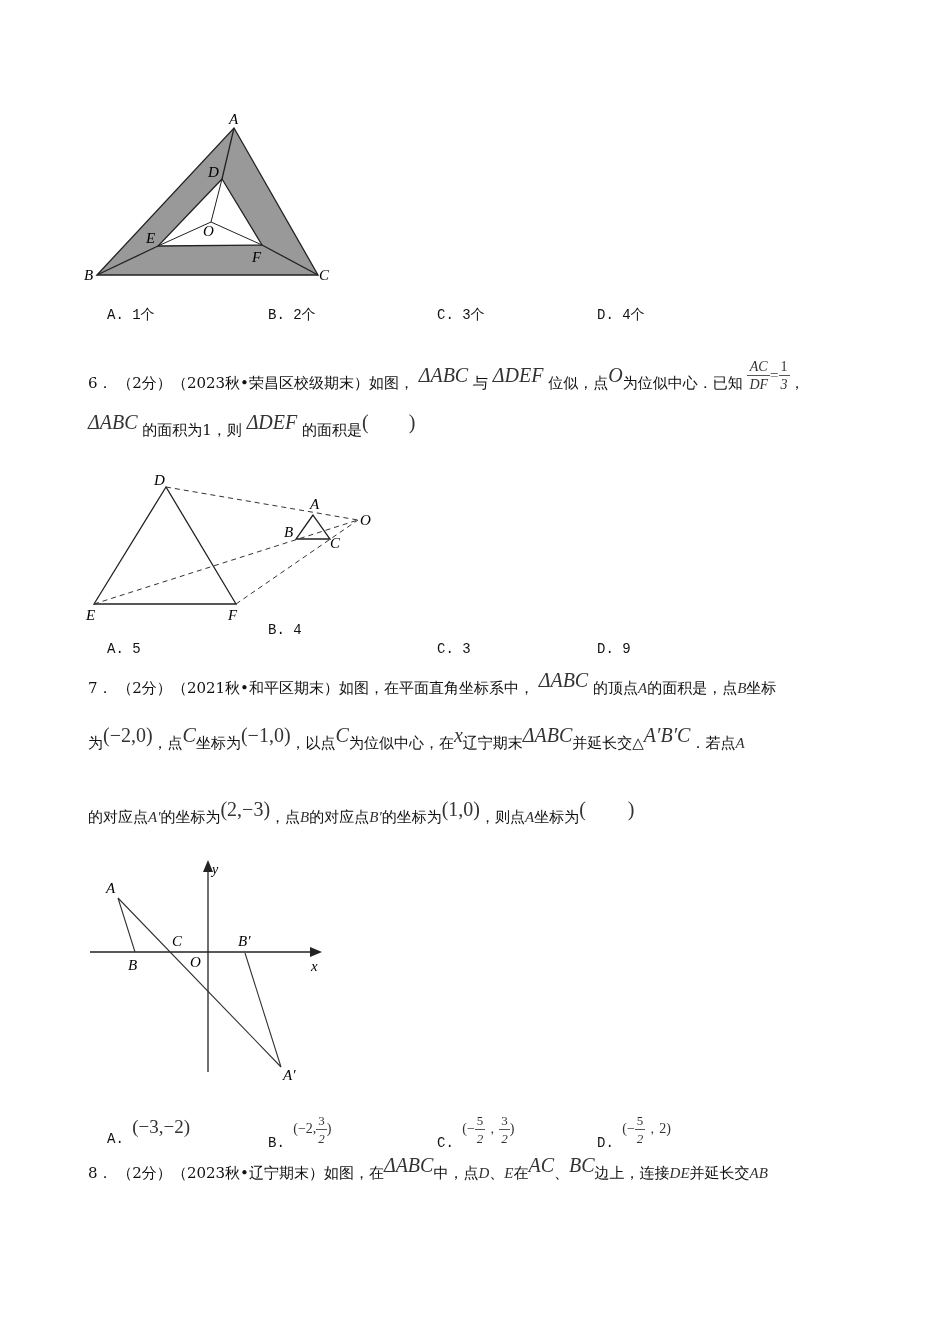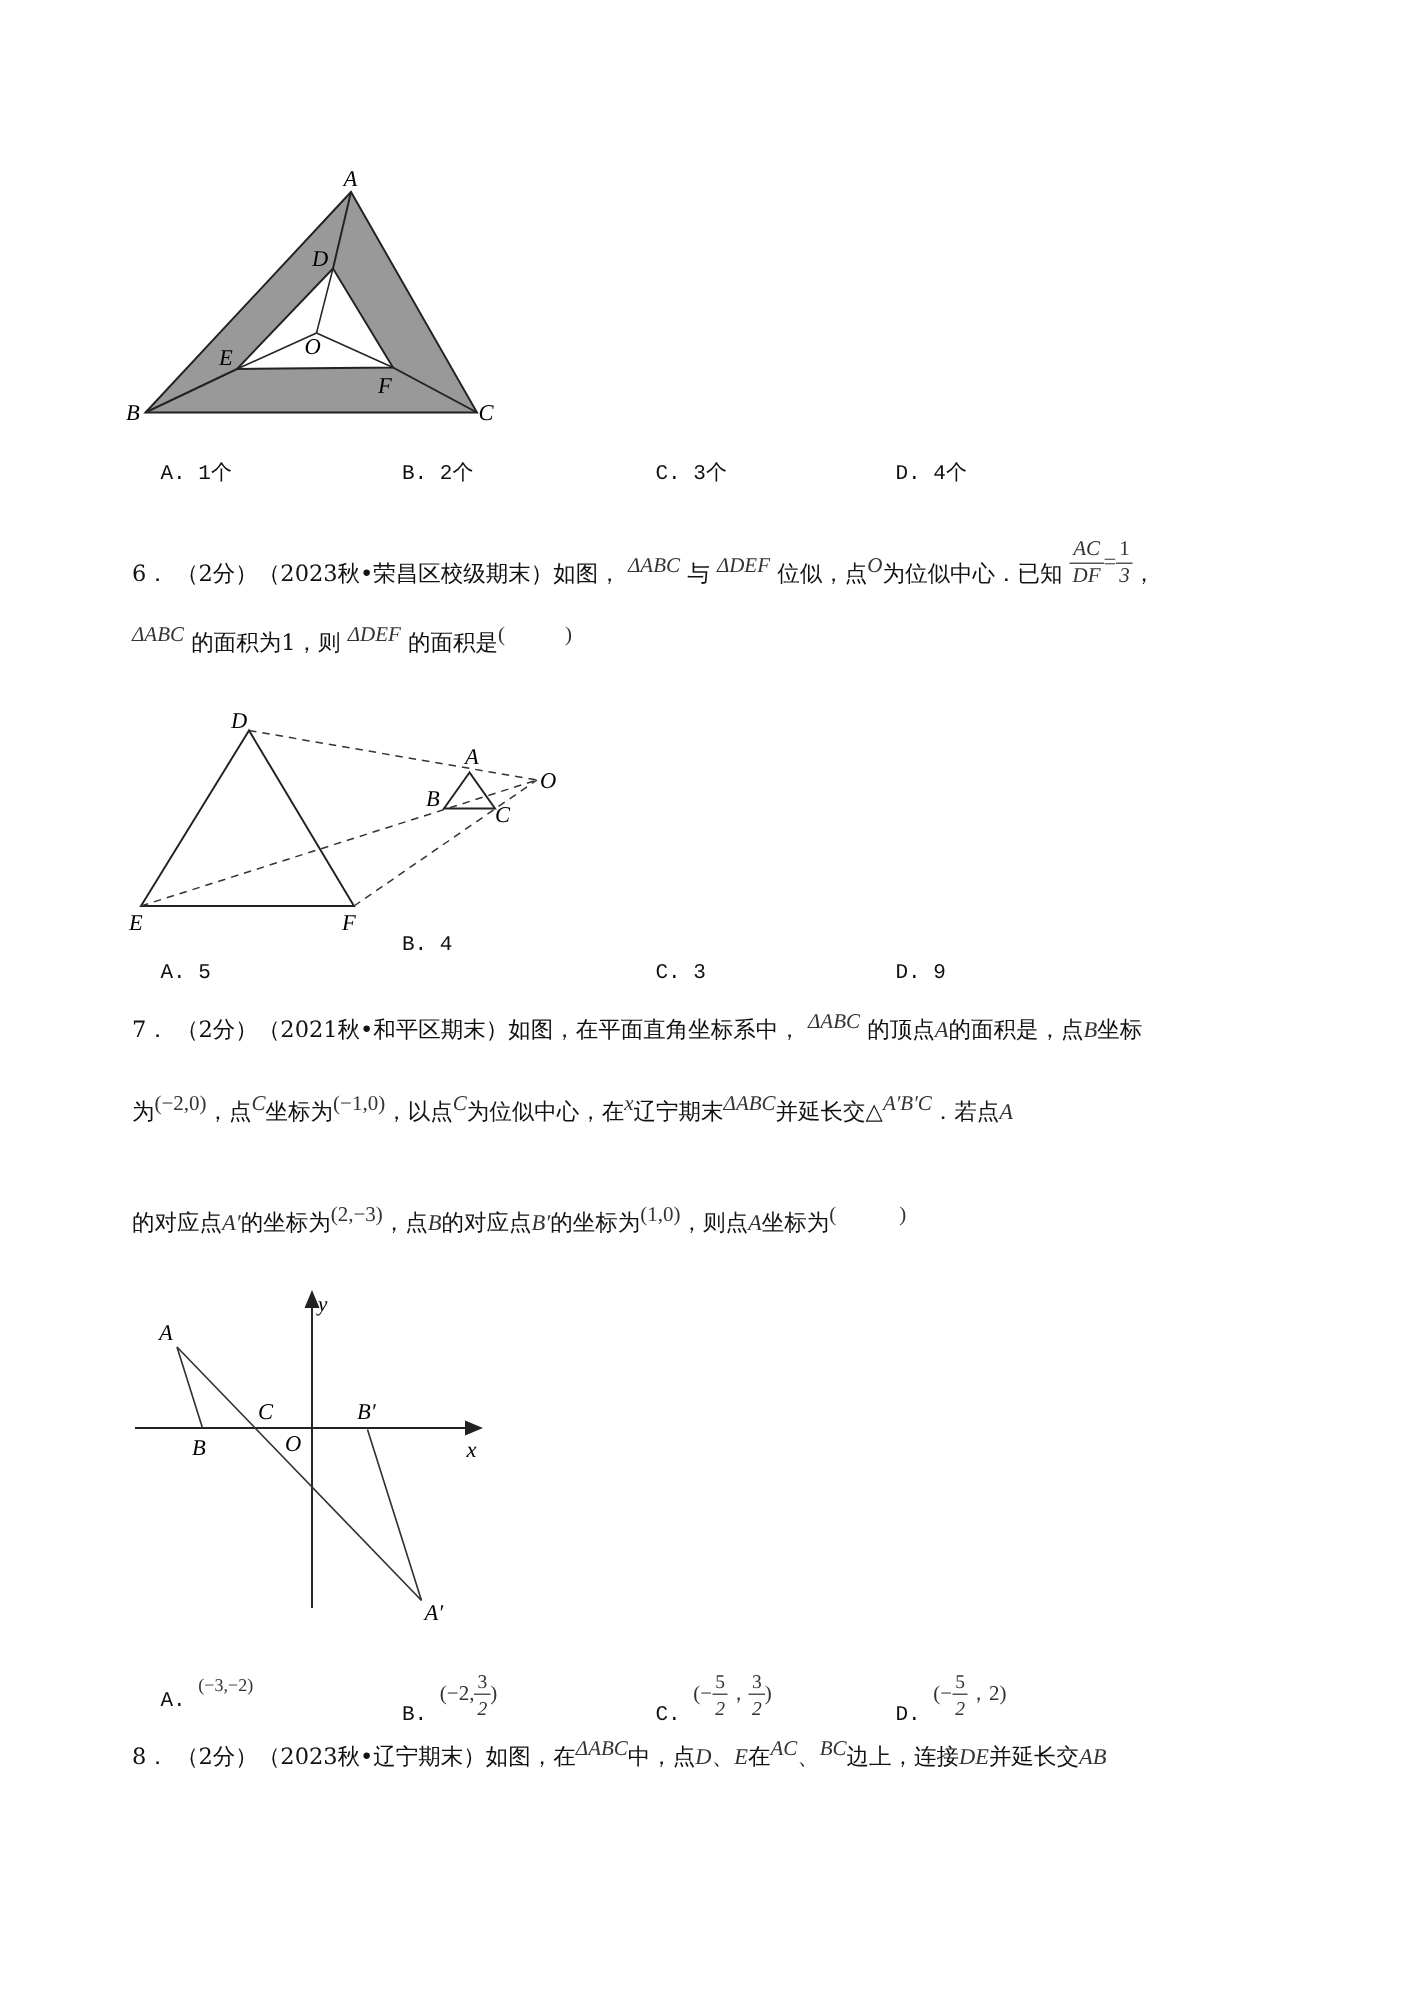--- a/index.html
+++ b/index.html
@@ -3,21 +3,21 @@
 <meta charset="utf-8">
 <style>
   html, body { margin: 0; padding: 0; background: #ffffff; }
   body { width: 950px; height: 1344px; position: relative; overflow: hidden;
          font-family: "DejaVu Serif", "Liberation Serif", serif; color: #111; }
   .abs { position: absolute; }
   .line { position: absolute; left: 88px; font-size: 15px; white-space: nowrap; line-height: 20px; }
   .opt { position: absolute; font-family: "Liberation Mono", "DejaVu Sans Mono", monospace; font-size: 14px; white-space: nowrap; }
   .m { font-family: "Liberation Serif", "DejaVu Serif", serif; font-style: italic; color: #333; }
   .mr { font-family: "Liberation Serif", "DejaVu Serif", serif; color: #333; }
-  .sup { position: relative; top: -6px; font-size: 14px; }
+  .sup { position: relative; top: -6px; font-size: 20px; }
   .frac { display: inline-block; vertical-align: middle; text-align: center; font-family: "Liberation Serif", serif; font-size: 14px; color: #333; line-height: 17px; }
   .frac .num { display: block; border-bottom: 1px solid #555; padding: 0 2px; }
   .frac .den { display: block; padding: 0 2px; font-style: italic; }
   svg text { font-family: "Liberation Serif", "DejaVu Serif", serif; font-style: italic; }
 </style>
 </head>
 <body>
 
 <svg class="abs" style="left:80px;top:105px" width="270" height="185" viewBox="80 105 270 185">
   <polygon points="97,275 234,128 318,275" fill="#999999" stroke="#222" stroke-width="1.3"></polygon>
@@ -107,21 +107,21 @@
   <text x="172" y="946" font-size="15">C</text>
   <text x="238" y="946" font-size="15">B′</text>
   <text x="128" y="970" font-size="15">B</text>
   <text x="190" y="967" font-size="15">O</text>
   <text x="311" y="971" font-size="15">x</text>
   <text x="283" y="1080" font-size="15">A′</text>
 </svg>
 
 <div class="opt" style="left:107px;top:1126px">
   <span>A.</span>
-  <span class="mr" style="position:relative;top:-10px;font-size:12px">(−3,−2)</span>
+  <span class="mr" style="position:relative;top:-10px;font-size:19px">(−3,−2)</span>
 </div>
 <div class="opt" style="left:268px;top:1126px">
   <span>B.</span>
   <span style="position:relative;top:-14px;font-family:'Liberation Serif',serif;color:#333">
     <span>(−2,</span><span class="frac" style="font-size:13px"><span class="num">3</span><span class="den">2</span></span><span>)</span>
   </span>
 </div>
 <div class="opt" style="left:437px;top:1126px">
   <span>C.</span>
   <span style="position:relative;top:-14px;font-family:'Liberation Serif',serif;color:#333">

